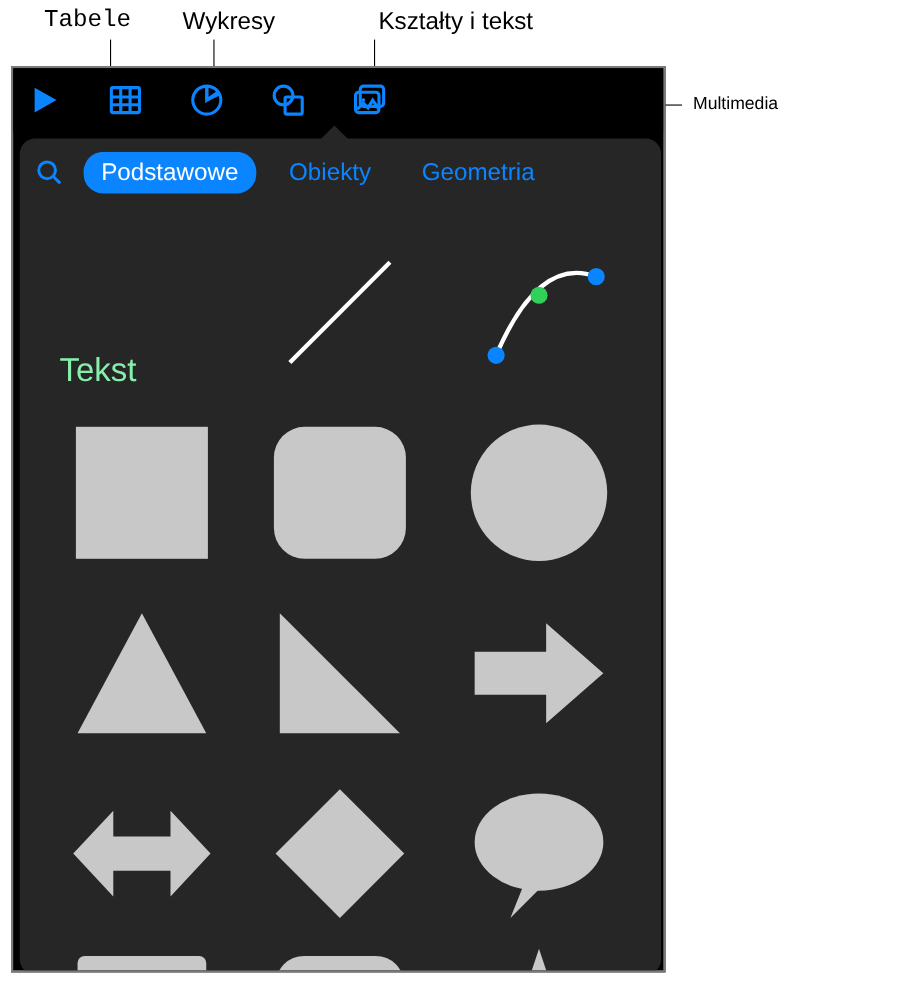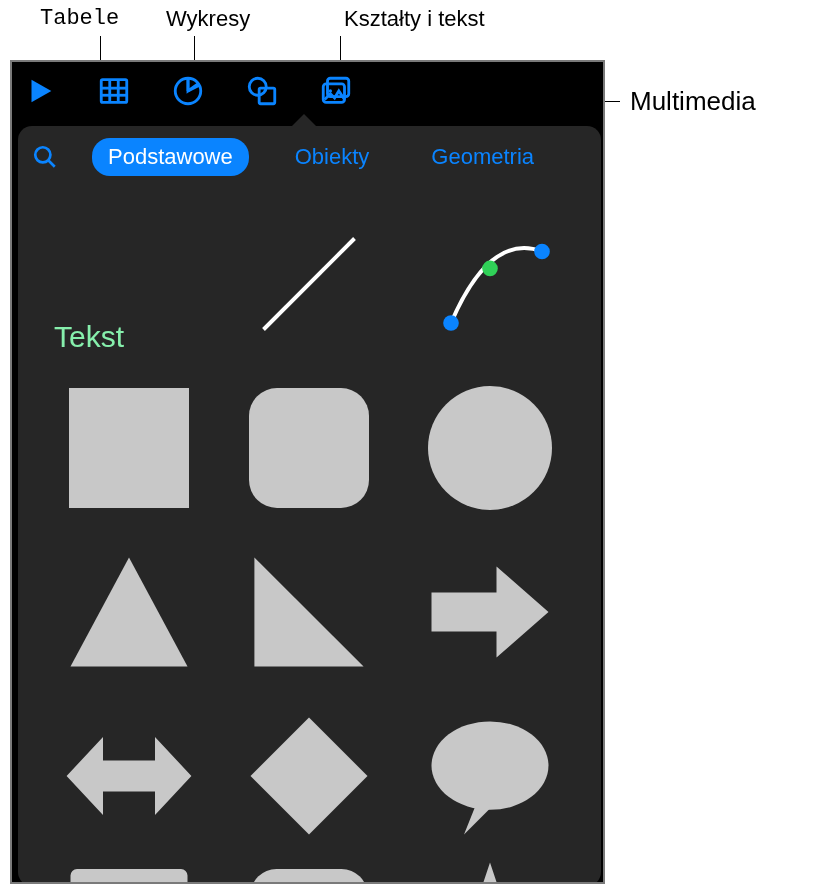--- a/index.html
+++ b/index.html
@@ -69,21 +69,21 @@
     top: 2px; left: 0;
     width: 100%; height: 100%;
     background: #262626;
     border-radius: 14px;
     padding-top: 12px;
     overflow: hidden;
   }
   .cat-row {
     display: flex;
     align-items: center;
-    gap: 30px;
+    gap: 14px;
     padding: 0 10px 14px 10px;
     overflow: hidden;
     white-space: nowrap;
   }
   .search-btn {
     width: 34px; height: 34px;
     display: flex; align-items: center; justify-content: center;
     color: #0a84ff;
     flex-shrink: 0;
   }
@@ -138,21 +138,21 @@
     position: absolute;
     top: 86px; left: 402px;
     display: flex;
     align-items: center;
     pointer-events: none;
   }
   .media-callout .hline {
     width: 218px; height: 1px; background: #000;
   }
   .media-callout .lbl {
-    font-size: 26px; color: #000; margin-left: 10px;
+    font-size: 16px; color: #000; margin-left: 10px;
   }
 </style>
 </head>
 <body>
 
 <div class="callouts">
   <div class="callout" style="left:40px; top:6px;font-family:Liberation Mono, monospace;">
     <span>Tabele</span>
     <div class="line" style="left:60px; top:30px; height:28px;"></div>
   </div>

